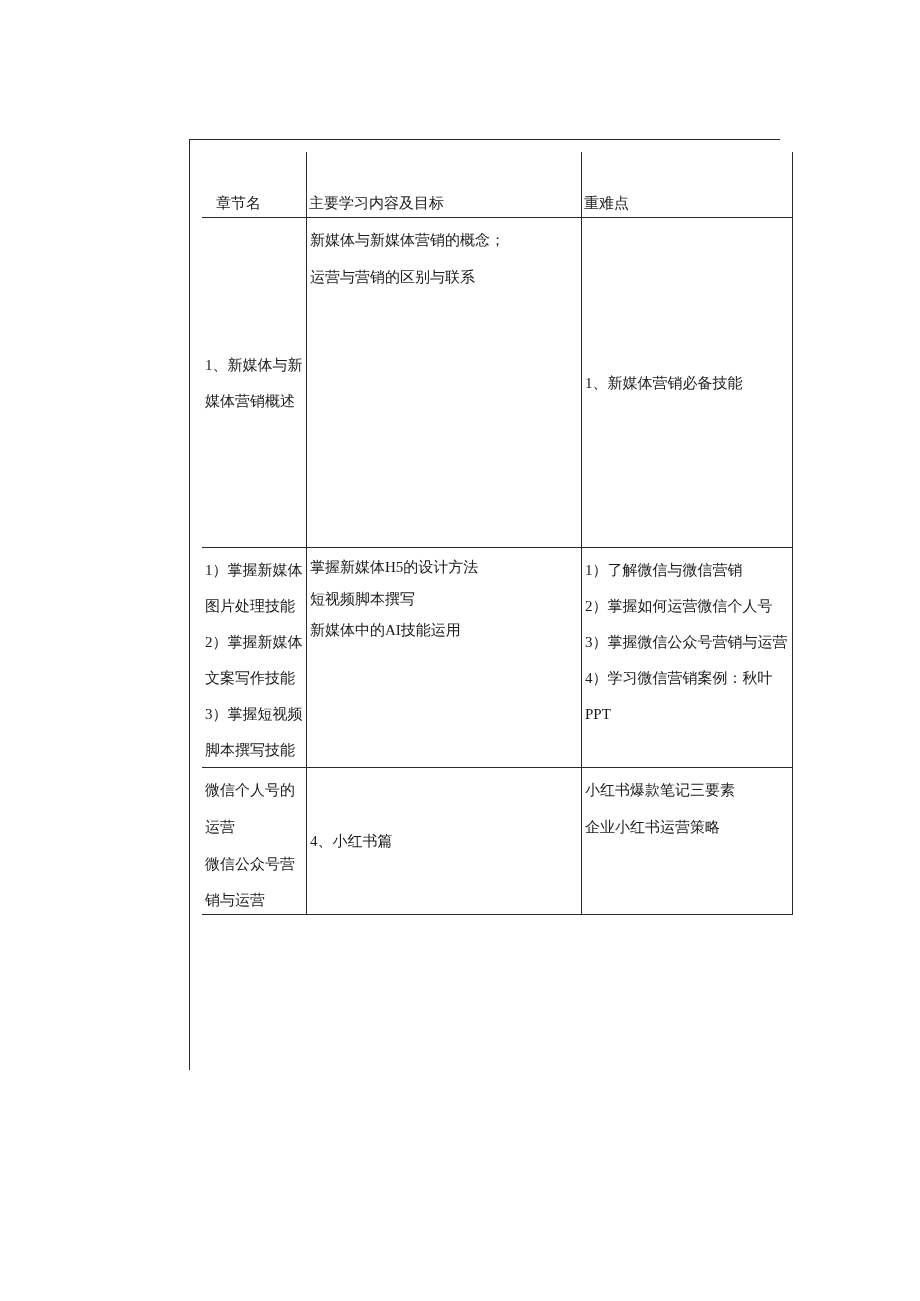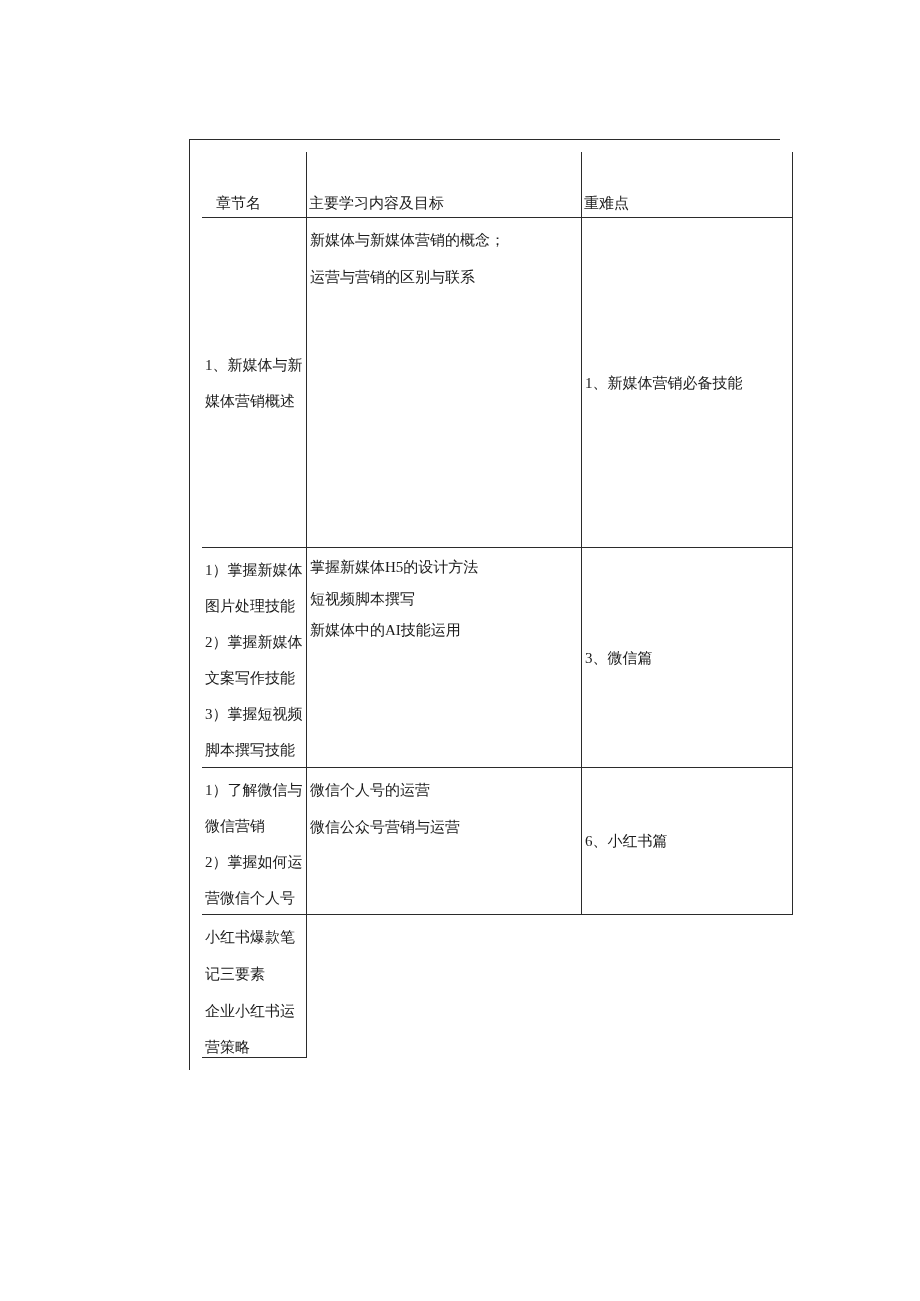--- a/index.html
+++ b/index.html
@@ -78,26 +78,25 @@
     <div class="cell chapter-cell">1、新媒体营销必备技能</div>
     <div class="cell content-cell">1）掌握新媒体图片处理技能
 2）掌握新媒体文案写作技能
 3）掌握短视频脚本撰写技能
 4）掌握能短视频制作技能
 5）掌握新媒体中的AI技能运用</div>
     <div class="cell keypoints-cell kp2">掌握新媒体H5的设计方法
 短视频脚本撰写
 新媒体中的AI技能运用</div>
 
-    <div class="cell chapter-cell">3、微信篇</div>
     <div class="cell content-cell">1）了解微信与微信营销
 2）掌握如何运营微信个人号
 3）掌握微信公众号营销与运营
 4）学习微信营销案例：秋叶PPT</div>
     <div class="cell keypoints-cell">微信个人号的运营
 微信公众号营销与运营</div>
 
-    <div class="cell chapter-cell">6、小红书篇</div>
+    <div class="cell chapter-cell">4、小红书篇</div>
     <div class="cell keypoints-cell">小红书爆款笔记三要素
 企业小红书运营策略</div>
 
   </div>
 </div>
 
 </body></html>

